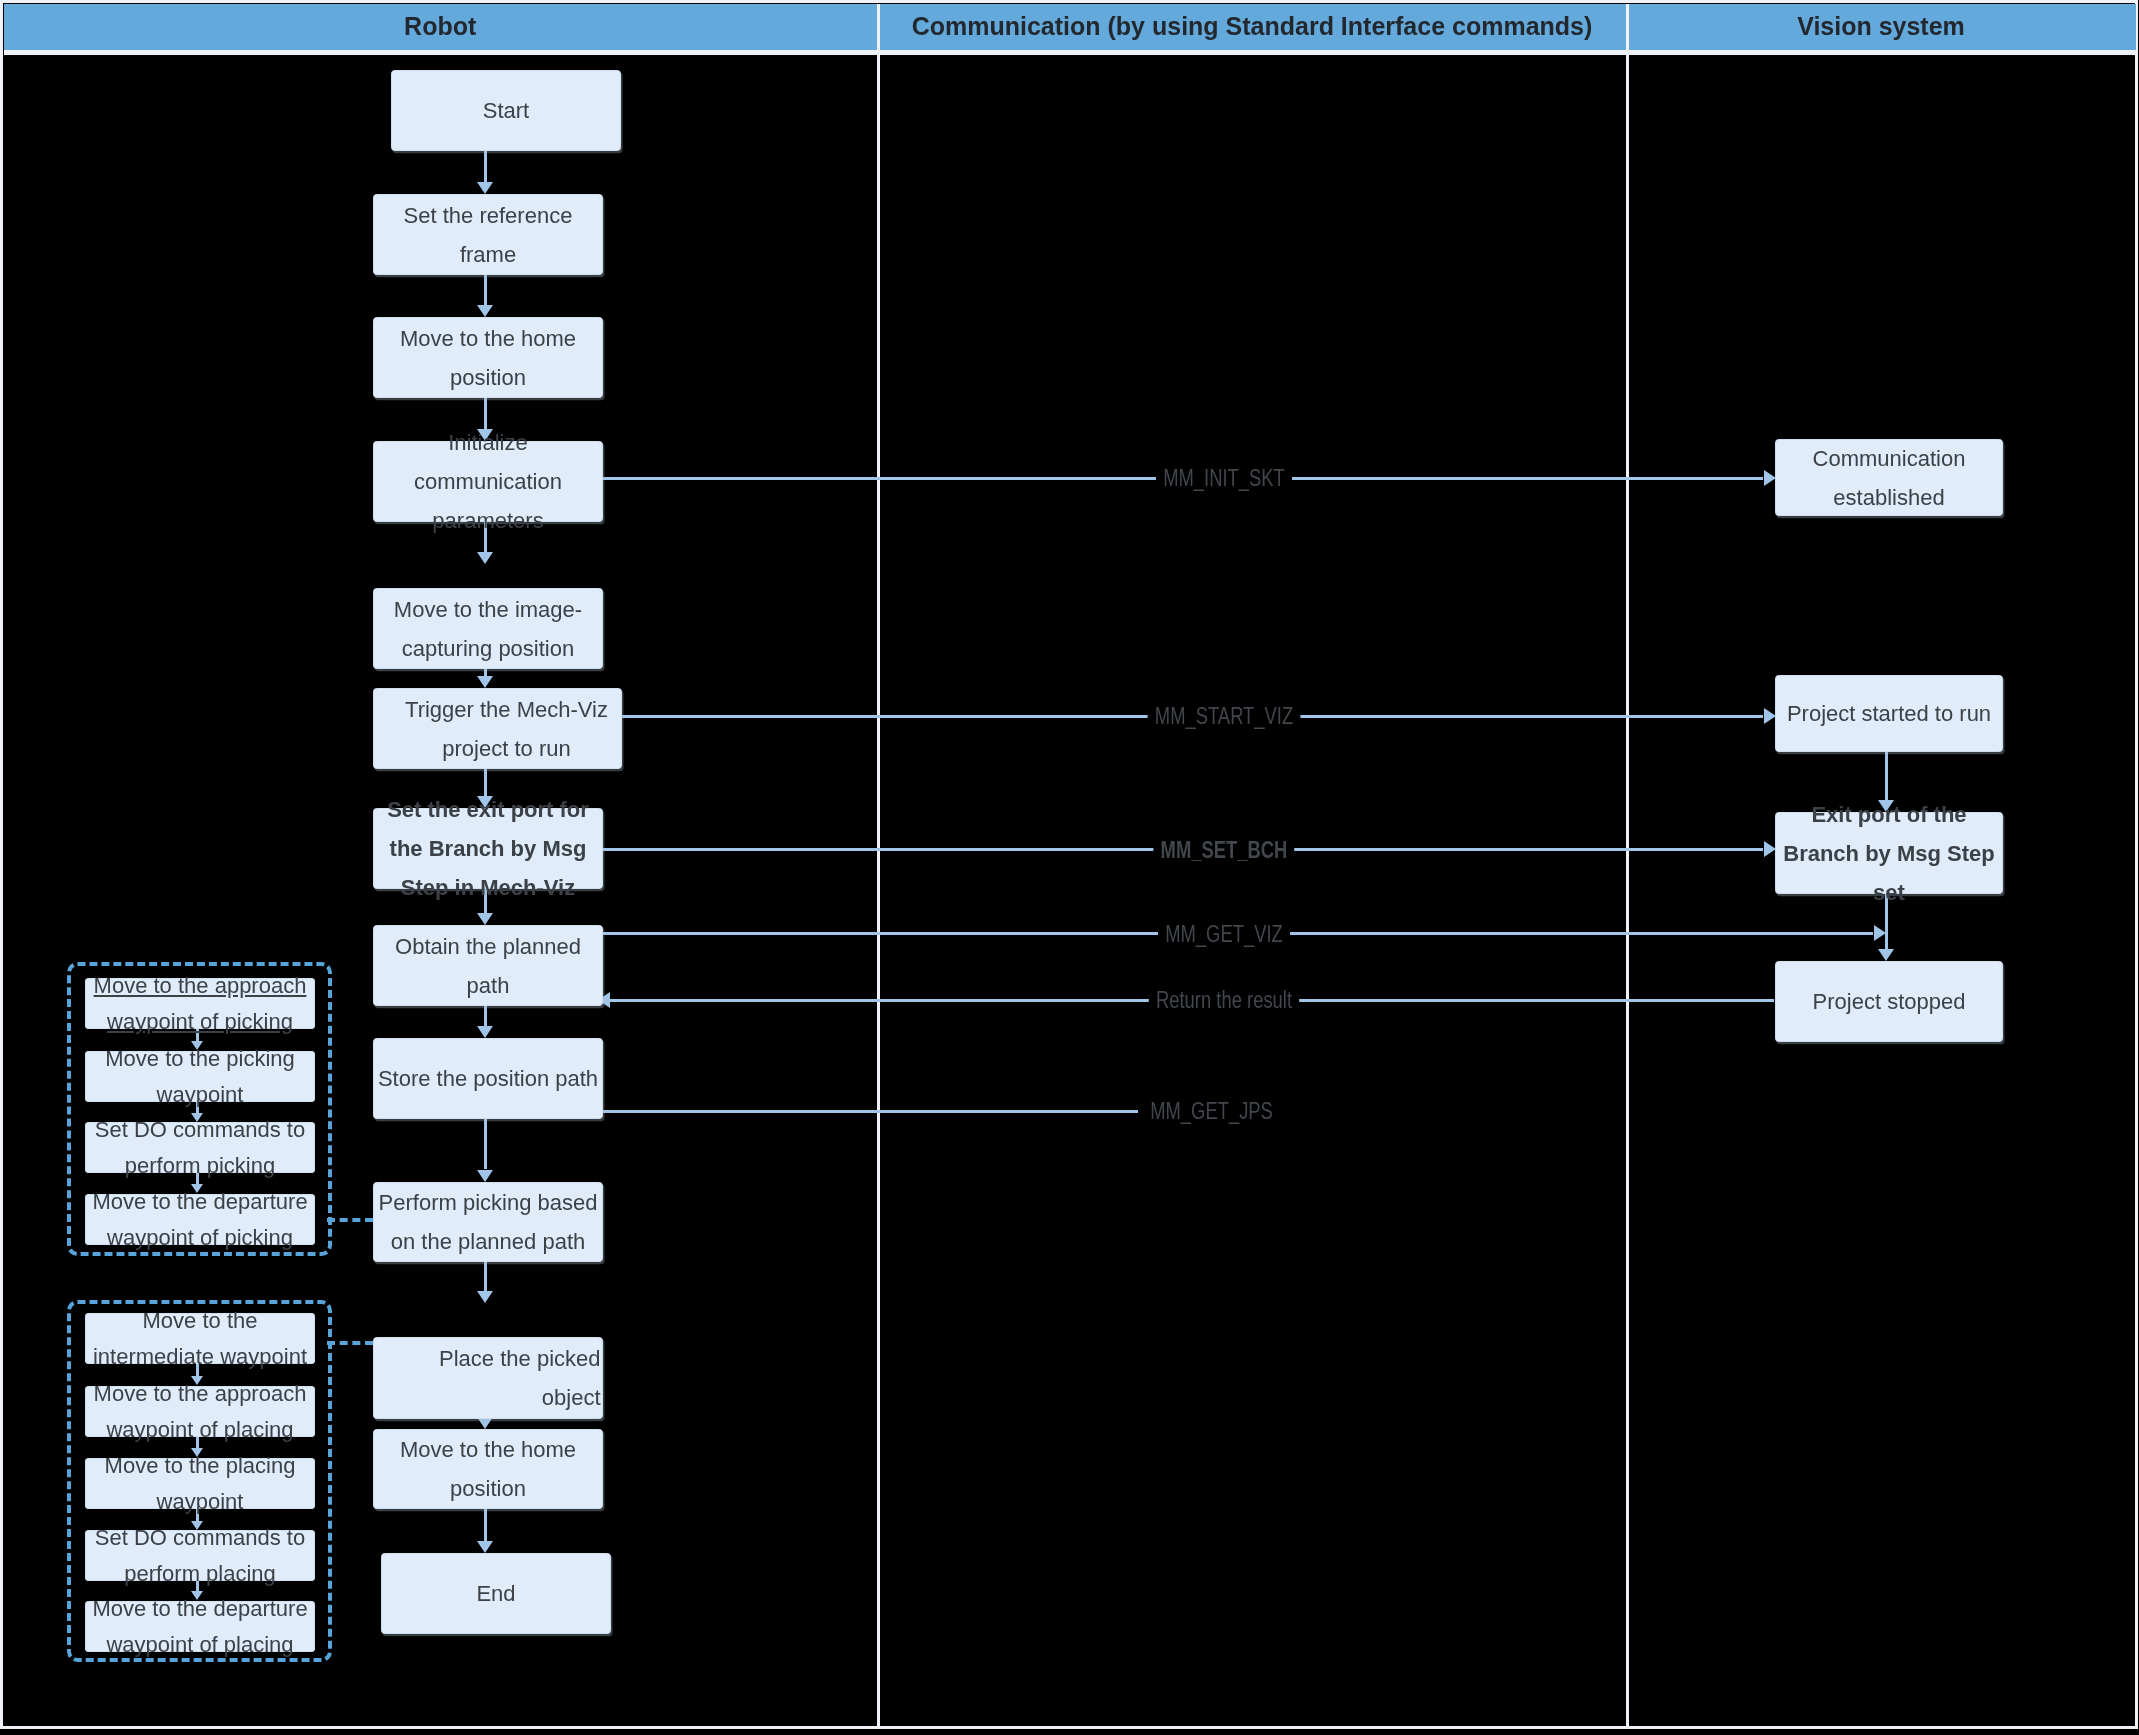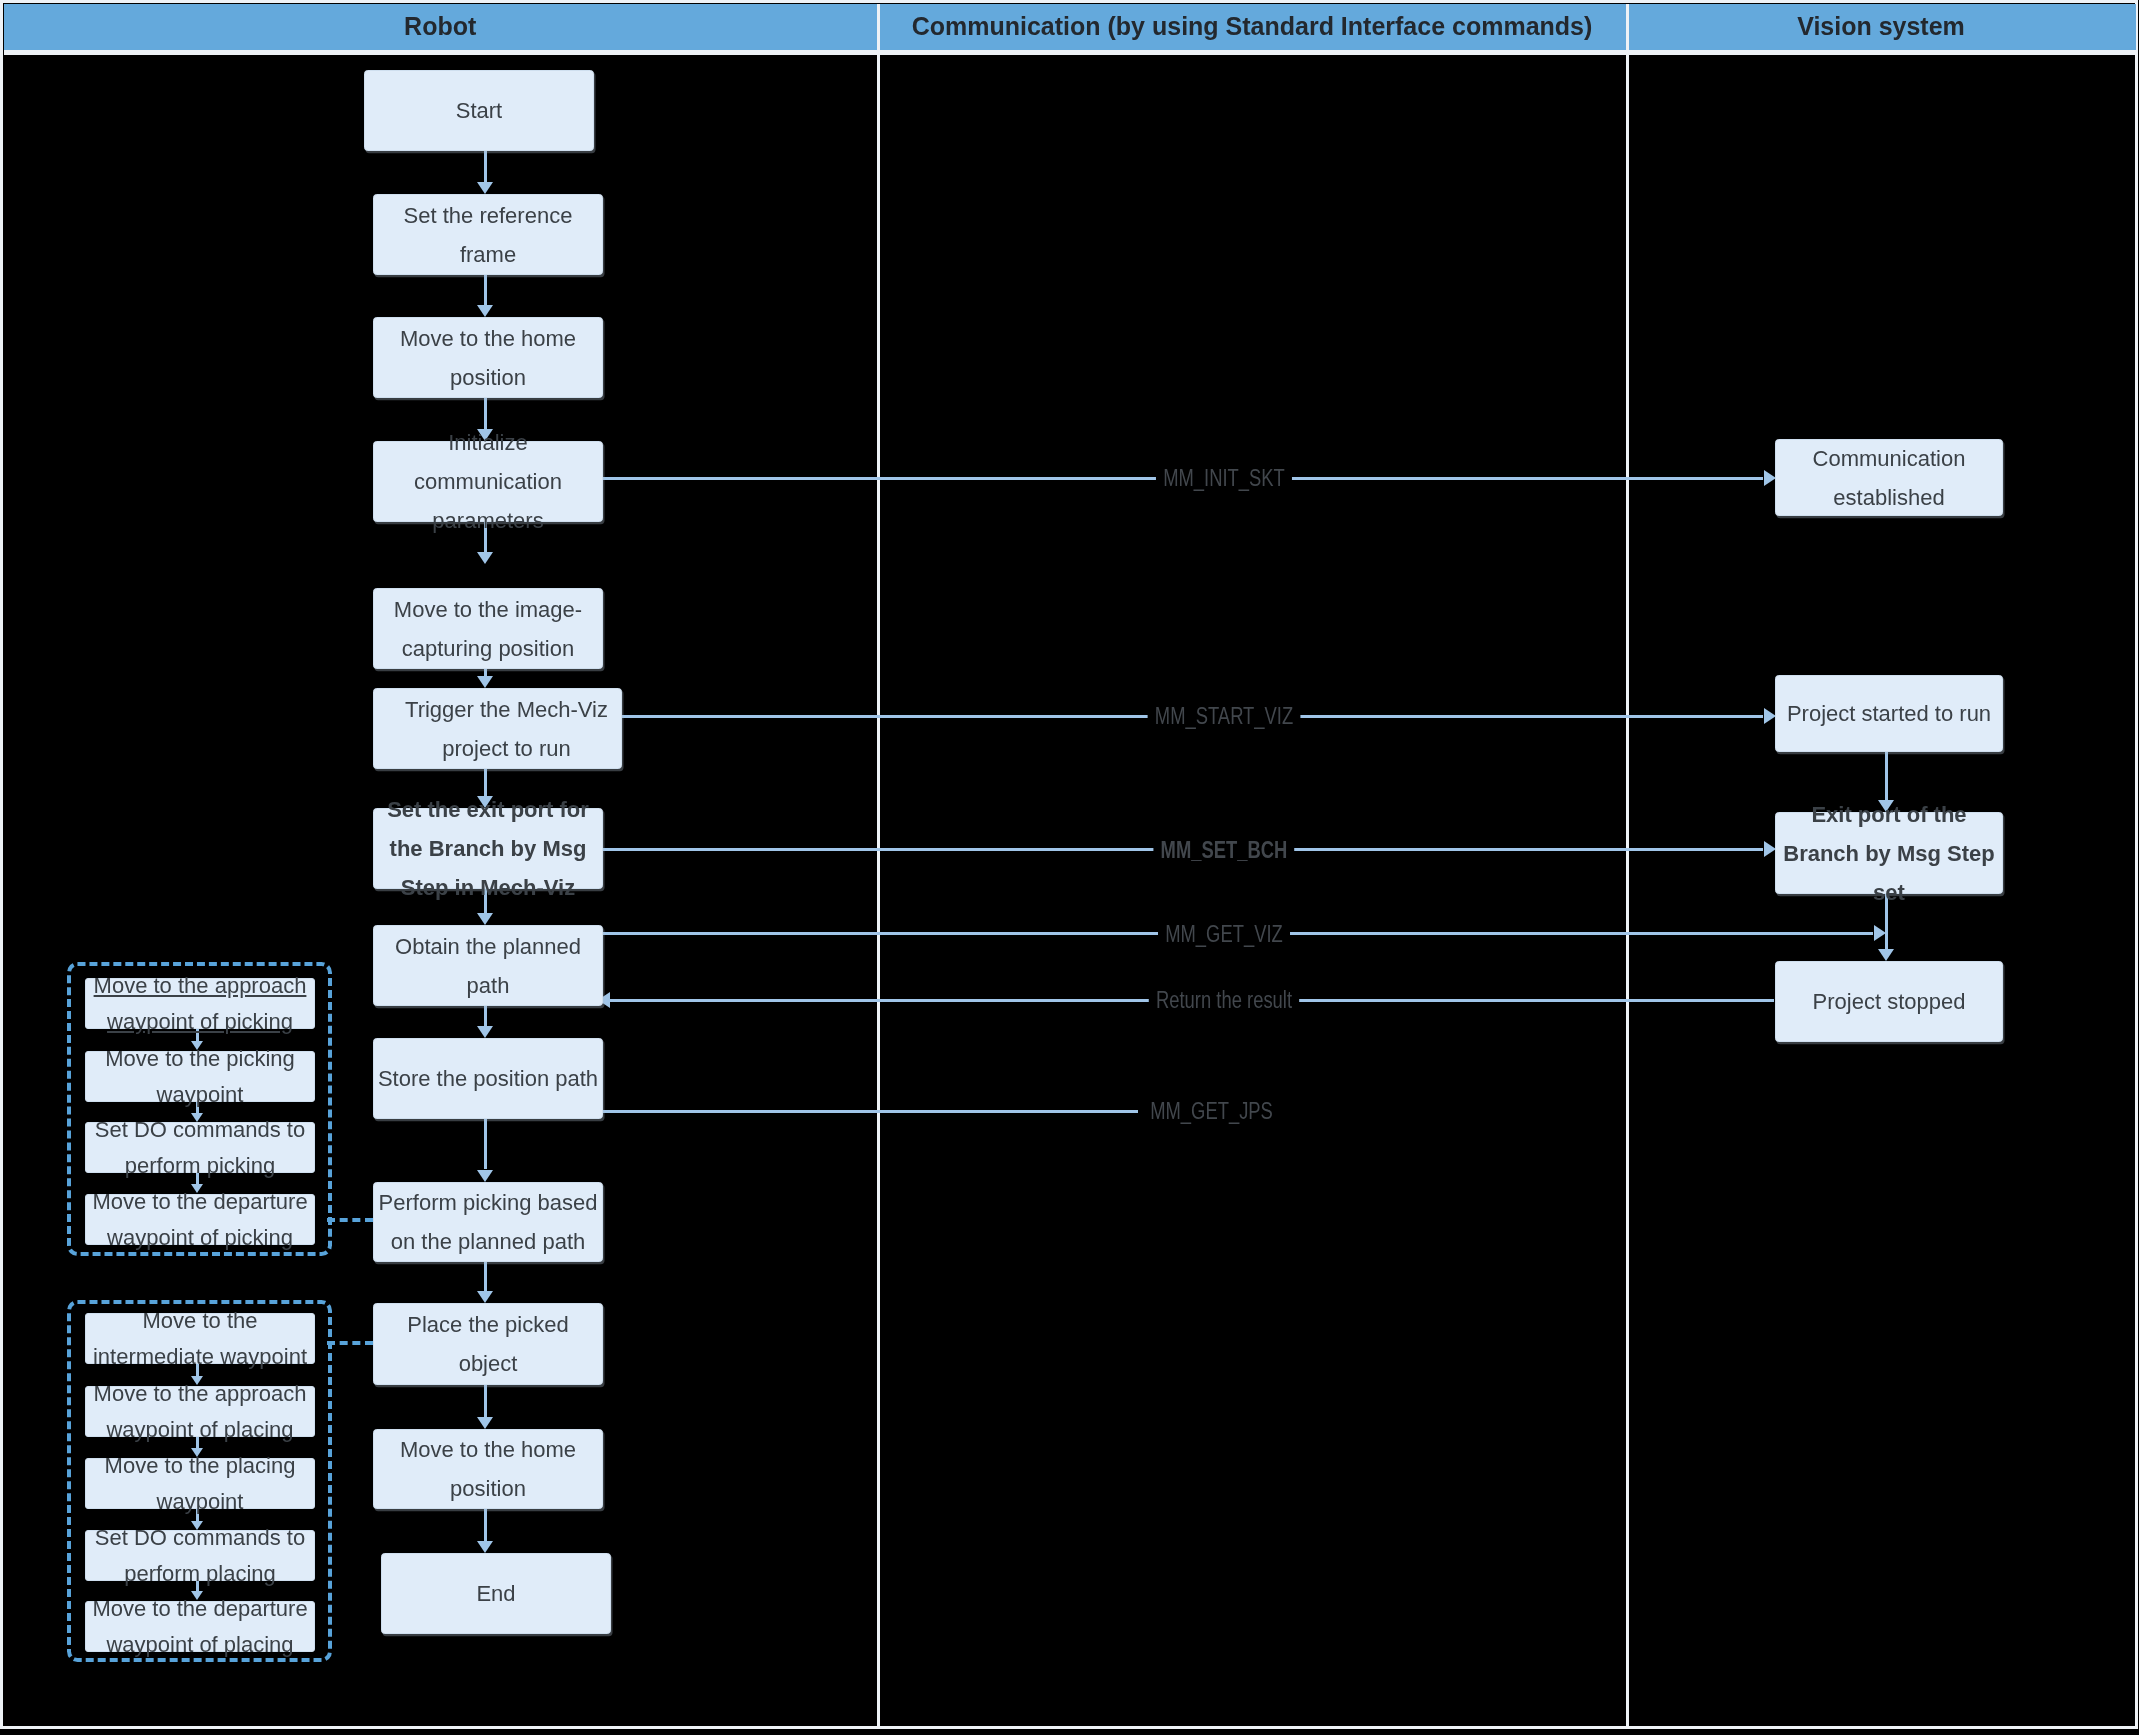--- a/index.html
+++ b/index.html
@@ -56,31 +56,31 @@
   <div class="header-bg"></div>
   <div class="header-underline"></div>
 
   <div class="hcell" style="left:3.7px;width:873px;">Robot</div>
   <div class="hcell" style="left:877px;width:750px;">Communication (by using Standard Interface commands)</div>
   <div class="hcell" style="left:1626px;width:510px;">Vision system</div>
 
   <div class="vdiv" style="left:877px;"></div>
   <div class="vdiv" style="left:1626px;"></div>
 
-  <div class="box" style="left:364px;top:70px;height:79px;">Start</div>
+  <div class="box" style="left:391px;top:70px;height:79px;">Start</div>
   <div class="box" style="left:373px;top:194px;height:79px;">Set the reference frame</div>
   <div class="box" style="left:373px;top:317px;height:79px;">Move to the home position</div>
   <div class="box" style="left:373px;top:441px;height:79px;">Initialize communication parameters</div>
   <div class="box" style="left:373px;top:564px;height:79px;margin-top:24px;">Move to the image-capturing position</div>
   <div class="box" style="left:373px;top:688px;height:79px;padding-left:20px;">Trigger the Mech-Viz project to run</div>
   <div class="box bold" style="left:373px;top:808px;height:79px;">Set the exit port for the Branch by Msg Step in Mech-Viz</div>
   <div class="box" style="left:373px;top:925px;height:79px;">Obtain the planned path</div>
   <div class="box" style="left:373px;top:1038px;height:79px;">Store the position path</div>
   <div class="box" style="left:373px;top:1182px;height:78px;">Perform picking based on the planned path</div>
-  <div class="box" style="left:373px;top:1303px;height:80px;">Place the picked object</div>
+  <div class="box" style="left:373px;top:1337px;height:80px;text-align:right;">Place the picked object</div>
   <div class="box" style="left:373px;top:1429px;height:78px;">Move to the home position</div>
   <div class="box" style="left:381px;top:1553px;height:79px;">End</div>
 
   <div class="vline" style="left:484px;top:149px;height:33px;"></div>
     <div class="arr-down" style="left:477px;top:182px;"></div>
   <div class="vline" style="left:484px;top:273px;height:32px;"></div>
     <div class="arr-down" style="left:477px;top:305px;"></div>
   <div class="vline" style="left:484px;top:396px;height:33px;"></div>
     <div class="arr-down" style="left:477px;top:429px;"></div>
   <div class="vline" style="left:484px;top:520px;height:32px;"></div>

